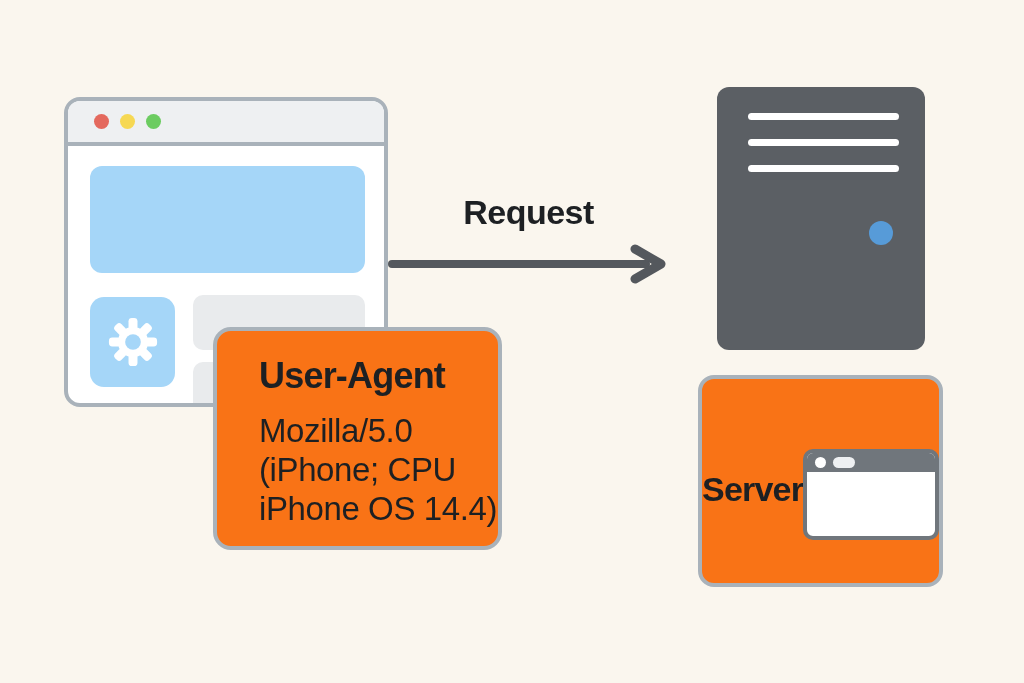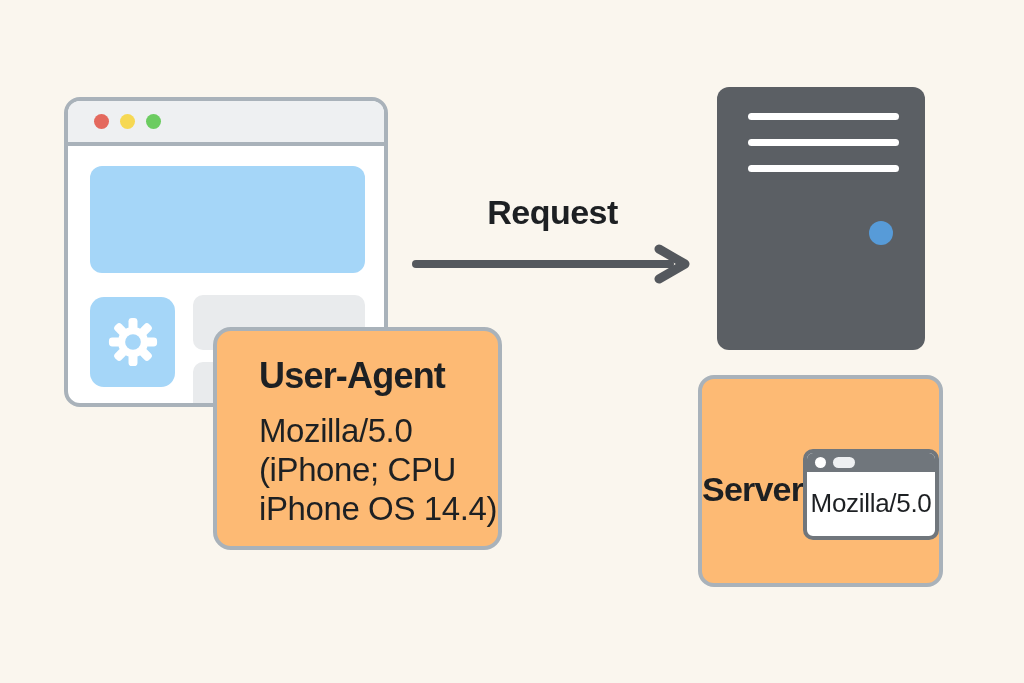--- a/index.html
+++ b/index.html
@@ -54,21 +54,21 @@
   .gear-tile svg{width:56px;height:56px;}
   .ph{
     position:absolute;left:125px;width:172px;height:55px;
     background:var(--placeholder-gray);border-radius:10px;
   }
   .ph1{top:194px;}
   .ph2{top:261px;}
 
   
   .request{
-    position:absolute;left:410px;top:190px;width:285px;
+    position:absolute;left:386px;top:190px;width:285px;
     display:flex;flex-direction:column;align-items:center;
   }
   .request-label{
     font-size:34px;font-weight:700;letter-spacing:-0.5px;line-height:44px;
   }
   .arrow-svg{display:block;margin-top:8px;width:285px;height:44px;}
   .arrow-svg line,.arrow-svg path{
     stroke:var(--arrow-gray);fill:none;stroke-linecap:round;stroke-linejoin:round;
   }
 
@@ -81,21 +81,21 @@
     position:absolute;left:31px;width:151px;height:7px;border-radius:4px;background:#fff;
   }
   .vent1{top:26px;} .vent2{top:52px;} .vent3{top:78px;}
   .led{
     position:absolute;left:152px;top:134px;width:24px;height:24px;
     border-radius:50%;background:var(--led-blue);
   }
 
   
   .card{
-    position:absolute;background:#fdba74;
+    position:absolute;background:#f97316;
     border:4px solid var(--border-gray);
   }
   .ua-card{
     left:213px;top:327px;width:289px;height:223px;border-radius:18px;
     padding:24px 8px 0 42px;z-index:5;
   }
   .card-title{
     font-size:36px;font-weight:700;letter-spacing:-0.8px;line-height:42px;
   }
   .ua-body{
@@ -176,17 +176,16 @@
     <div class="ua-body">Mozilla/5.0 (iPhone; CPU iPhone OS 14.4)</div>
   </div>
 
   <div class="card server-card">
     <div class="card-title">Server</div>
     <div class="mini-window">
       <div class="mini-titlebar">
         <span class="mini-dot"></span>
         <span class="mini-pill"></span>
       </div>
-      <div class="mini-body">Mozilla/5.0</div>
     </div>
   </div>
 
 </div>
 
 </body></html>

